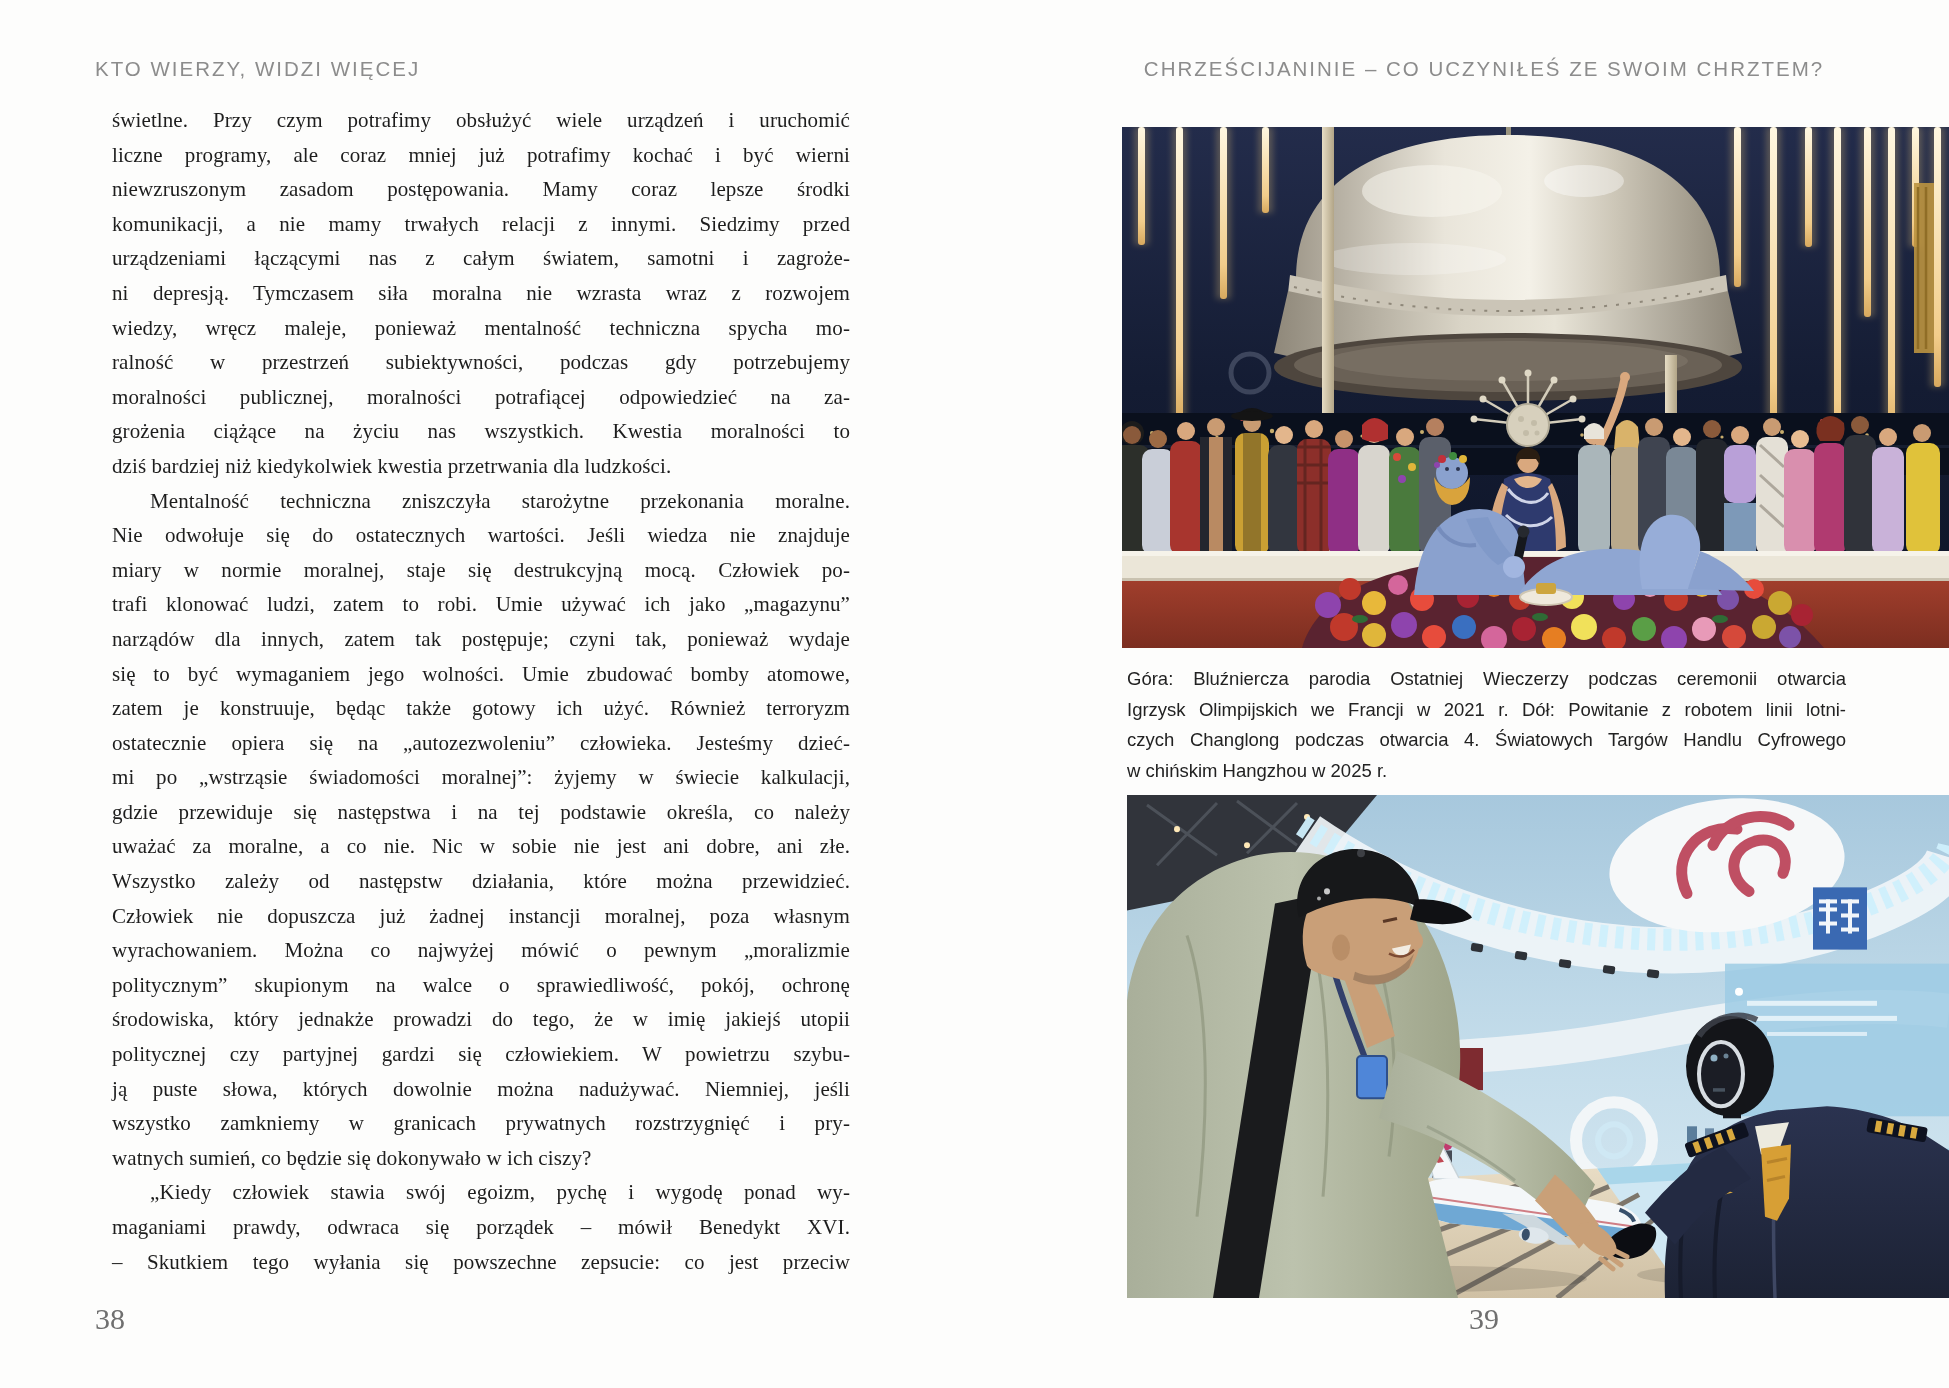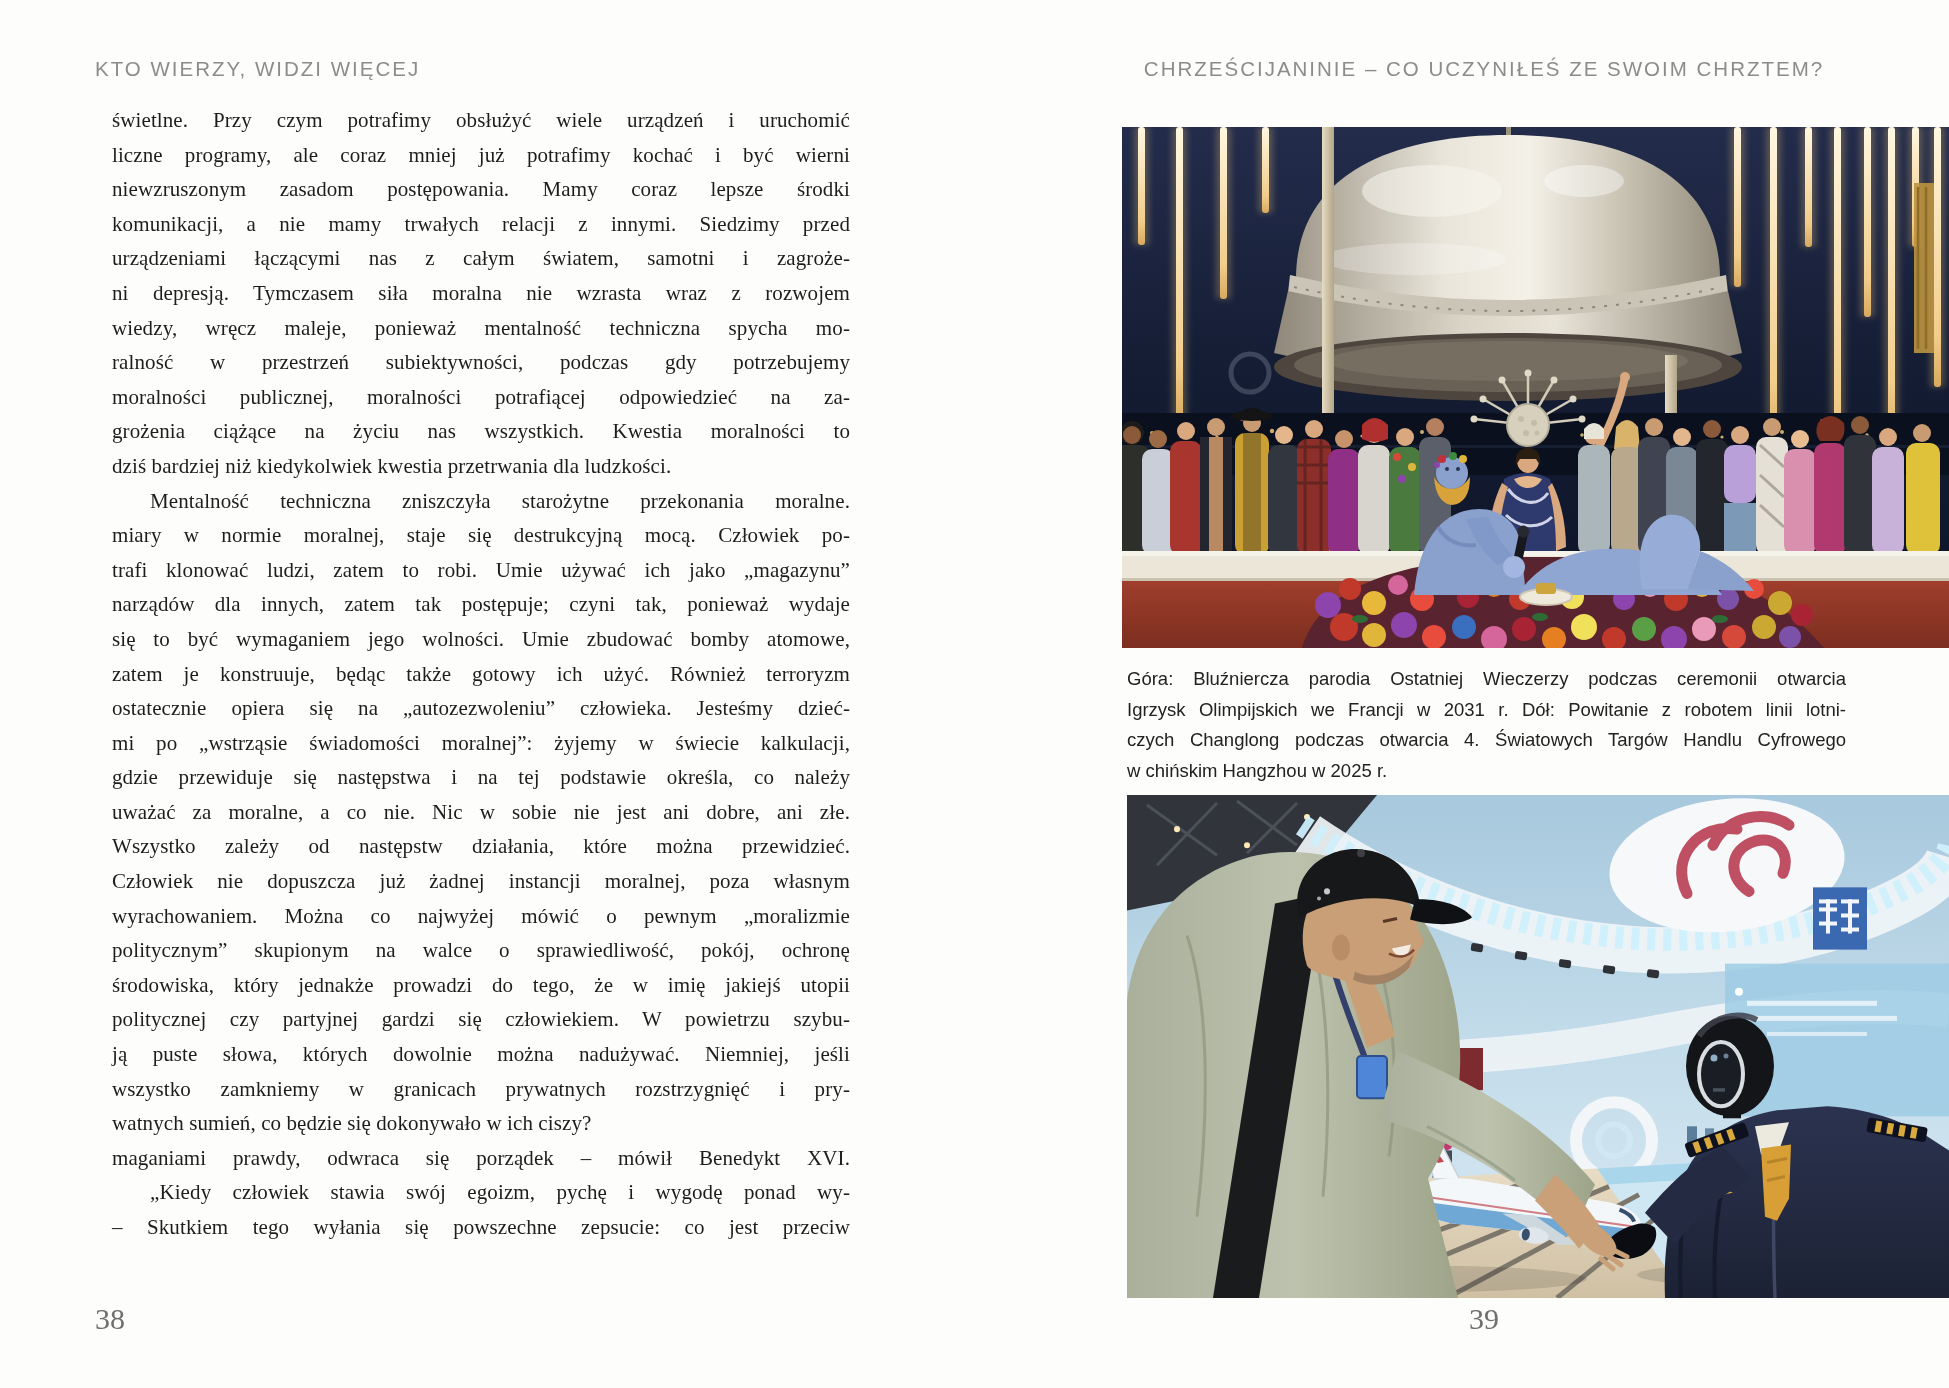--- a/index.html
+++ b/index.html
@@ -39,40 +39,41 @@
       <div class="tl">niewzruszonym zasadom postępowania. Mamy coraz lepsze środki</div>
       <div class="tl">komunikacji, a nie mamy trwałych relacji z innymi. Siedzimy przed</div>
       <div class="tl">urządzeniami łączącymi nas z całym światem, samotni i zagroże-</div>
       <div class="tl">ni depresją. Tymczasem siła moralna nie wzrasta wraz z rozwojem</div>
       <div class="tl">wiedzy, wręcz maleje, ponieważ mentalność techniczna spycha mo-</div>
       <div class="tl">ralność w przestrzeń subiektywności, podczas gdy potrzebujemy</div>
       <div class="tl">moralności publicznej, moralności potrafiącej odpowiedzieć na za-</div>
       <div class="tl">grożenia ciążące na życiu nas wszystkich. Kwestia moralności to</div>
       <div class="tl endline">dziś bardziej niż kiedykolwiek kwestia przetrwania dla ludzkości.</div>
       <div class="tl ind">Mentalność techniczna zniszczyła starożytne przekonania moralne.</div>
+      <div class="tl">Nie odwołuje się do ostatecznych wartości. Jeśli wiedza nie znajduje</div>
       <div class="tl">miary w normie moralnej, staje się destrukcyjną mocą. Człowiek po-</div>
       <div class="tl">trafi klonować ludzi, zatem to robi. Umie używać ich jako „magazynu”</div>
       <div class="tl">narządów dla innych, zatem tak postępuje; czyni tak, ponieważ wydaje</div>
       <div class="tl">się to być wymaganiem jego wolności. Umie zbudować bomby atomowe,</div>
       <div class="tl">zatem je konstruuje, będąc także gotowy ich użyć. Również terroryzm</div>
       <div class="tl">ostatecznie opiera się na „autozezwoleniu” człowieka. Jesteśmy dzieć-</div>
       <div class="tl">mi po „wstrząsie świadomości moralnej”: żyjemy w świecie kalkulacji,</div>
       <div class="tl">gdzie przewiduje się następstwa i na tej podstawie określa, co należy</div>
       <div class="tl">uważać za moralne, a co nie. Nic w sobie nie jest ani dobre, ani złe.</div>
       <div class="tl">Wszystko zależy od następstw działania, które można przewidzieć.</div>
       <div class="tl">Człowiek nie dopuszcza już żadnej instancji moralnej, poza własnym</div>
       <div class="tl">wyrachowaniem. Można co najwyżej mówić o pewnym „moralizmie</div>
       <div class="tl">politycznym” skupionym na walce o sprawiedliwość, pokój, ochronę</div>
       <div class="tl">środowiska, który jednakże prowadzi do tego, że w imię jakiejś utopii</div>
       <div class="tl">politycznej czy partyjnej gardzi się człowiekiem. W powietrzu szybu-</div>
       <div class="tl">ją puste słowa, których dowolnie można nadużywać. Niemniej, jeśli</div>
       <div class="tl">wszystko zamkniemy w granicach prywatnych rozstrzygnięć i pry-</div>
       <div class="tl endline">watnych sumień, co będzie się dokonywało w ich ciszy?</div>
+      <div class="tl ind">„Kiedy człowiek stawia swój egoizm, pychę i wygodę ponad wy-</div>
       <div class="tl">maganiami prawdy, odwraca się porządek – mówił Benedykt XVI.</div>
-      <div class="tl ind">„Kiedy człowiek stawia swój egoizm, pychę i wygodę ponad wy-</div>
       <div class="tl">– Skutkiem tego wyłania się powszechne zepsucie: co jest przeciw</div>
     </div>
 
   <div class="page-number pn-left">38</div>
 
   <div class="running-header rh-right">CHRZEŚCIJANINIE – CO UCZYNIŁEŚ ZE SWOIM CHRZTEM?</div>
 
   <div class="photo photo-top">
   <svg viewBox="0 0 827 521" preserveAspectRatio="none">
     <defs>
@@ -409,21 +410,21 @@
 
     <g>
       <rect x="792" y="56" width="20" height="170" fill="#bb9340" opacity="0.9"></rect>
       <path d="M 796,60 V 222 M 804,60 V 222" stroke="#8f6d26" stroke-width="2.5"></path>
     </g>
   </svg>
   </div>
 
   <div class="caption">
       <div class="cl">Góra: Bluźniercza parodia Ostatniej Wieczerzy podczas ceremonii otwarcia</div>
-      <div class="cl">Igrzysk Olimpijskich we Francji w 2031 r. Dół: Powitanie z robotem linii lotni-</div>
+      <div class="cl">Igrzysk Olimpijskich we Francji w 2021 r. Dół: Powitanie z robotem linii lotni-</div>
       <div class="cl">czych Changlong podczas otwarcia 4. Światowych Targów Handlu Cyfrowego</div>
       <div class="cl endline">w chińskim Hangzhou w 2025 r.</div>
     </div>
 
   <div class="photo photo-bottom">
   <svg viewBox="0 0 822 501" preserveAspectRatio="none">
     <defs>
       <linearGradient id="hallG" x1="0" y1="0" x2="0" y2="1">
         <stop offset="0" stop-color="#a7c8dd"></stop>
             <stop offset="0.5" stop-color="#c3dcea"></stop>

